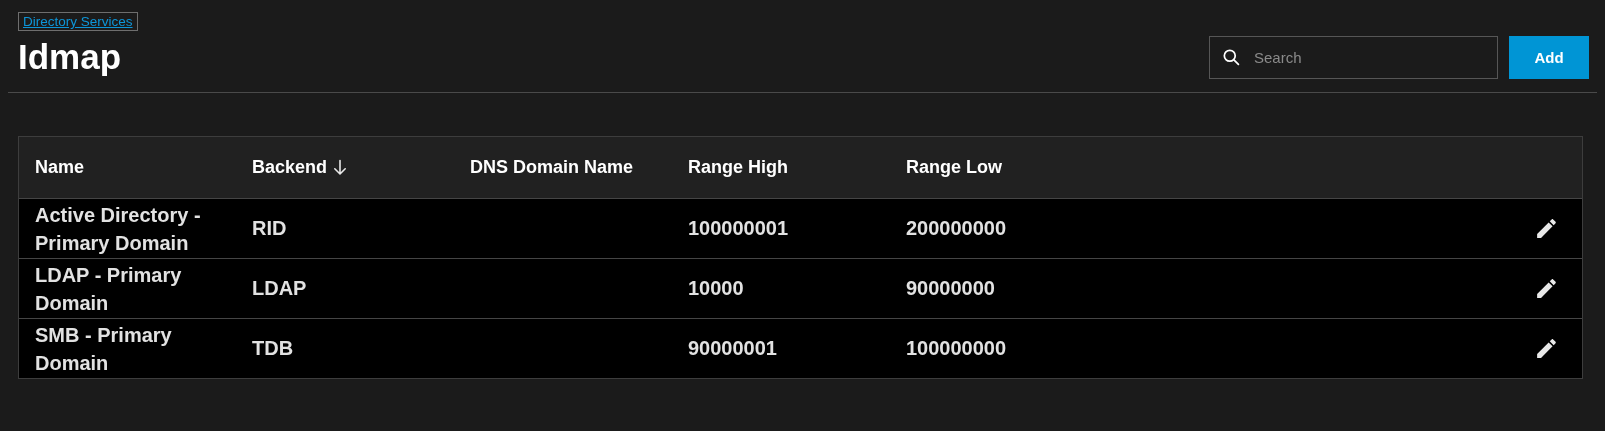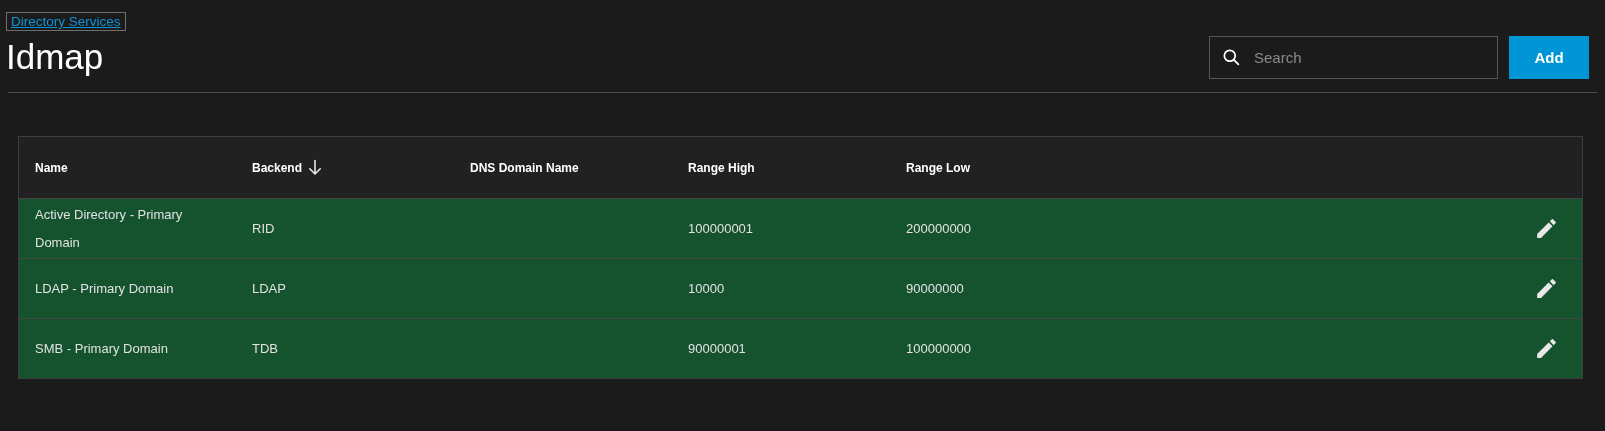--- a/index.html
+++ b/index.html
@@ -3,42 +3,42 @@
 <meta charset="utf-8">
 <style>
   * { box-sizing: border-box; }
   html, body { margin: 0; padding: 0; }
   body {
     width: 1605px; height: 431px;
     background: #1b1b1b;
     font-family: "Liberation Sans", sans-serif;
     overflow: hidden;
   }
-  .topbar { padding: 12px 16px 0 6px; }
+  .topbar { padding: 12px 16px 0 6px; margin-left: 12px; }
   .breadcrumb-link {
     display: inline-block;
     color: #0d95d8;
     font-size: 13.5px;
     text-decoration: underline;
     border: 1px solid #6e6e6e;
     padding: 1px 4px;
     cursor: pointer;
     background: transparent;
   }
   .title-row {
     display: flex;
     justify-content: space-between;
     align-items: flex-start;
     margin-top: 5px;
   }
   .page-title {
     margin: 0;
     color: #ffffff;
     font-size: 35px;
-    font-weight: 400;
+    font-weight: 700;
     line-height: 42px;
   }
   .controls { display: flex; gap: 11px; align-items: flex-start; }
   .search-box {
     width: 289px; height: 43px;
     border: 1px solid #565656;
     display: flex; align-items: center;
     padding: 0 12px; gap: 11px;
     background: transparent;
   }
@@ -74,32 +74,33 @@
   }
   .grid-row {
     display: grid;
     grid-template-columns: 217px 218px 218px 218px 218px 218px 1fr 72px;
     align-items: center;
   }
   .thead {
     height: 61px;
     background: #212121;
     color: #ffffff;
-    font-size: 12px;
+    font-size: 18px;
     font-weight: 700;
   }
   .th, .td { padding-left: 16px; }
   .th { cursor: pointer; }
   .th-flex { display: flex; align-items: center; gap: 5px; }
   .trow {
     height: 60px;
-    background: #14532d;
+    background: #000000;
     border-top: 1px solid #454545;
     color: #e2e2e2;
-    font-size: 13px;
+    font-size: 20px;
+    font-weight: bold;
   }
   .name-wrap { display: inline-block; max-width: 178px; line-height: 28px; }
   .edit-cell { display: flex; justify-content: center; padding: 0; }
   .edit-button {
     background: transparent; border: none; padding: 0; margin: 0;
     cursor: pointer; display: flex; align-items: center; justify-content: center;
     width: 40px; height: 40px;
   }
 </style>
 </head>

